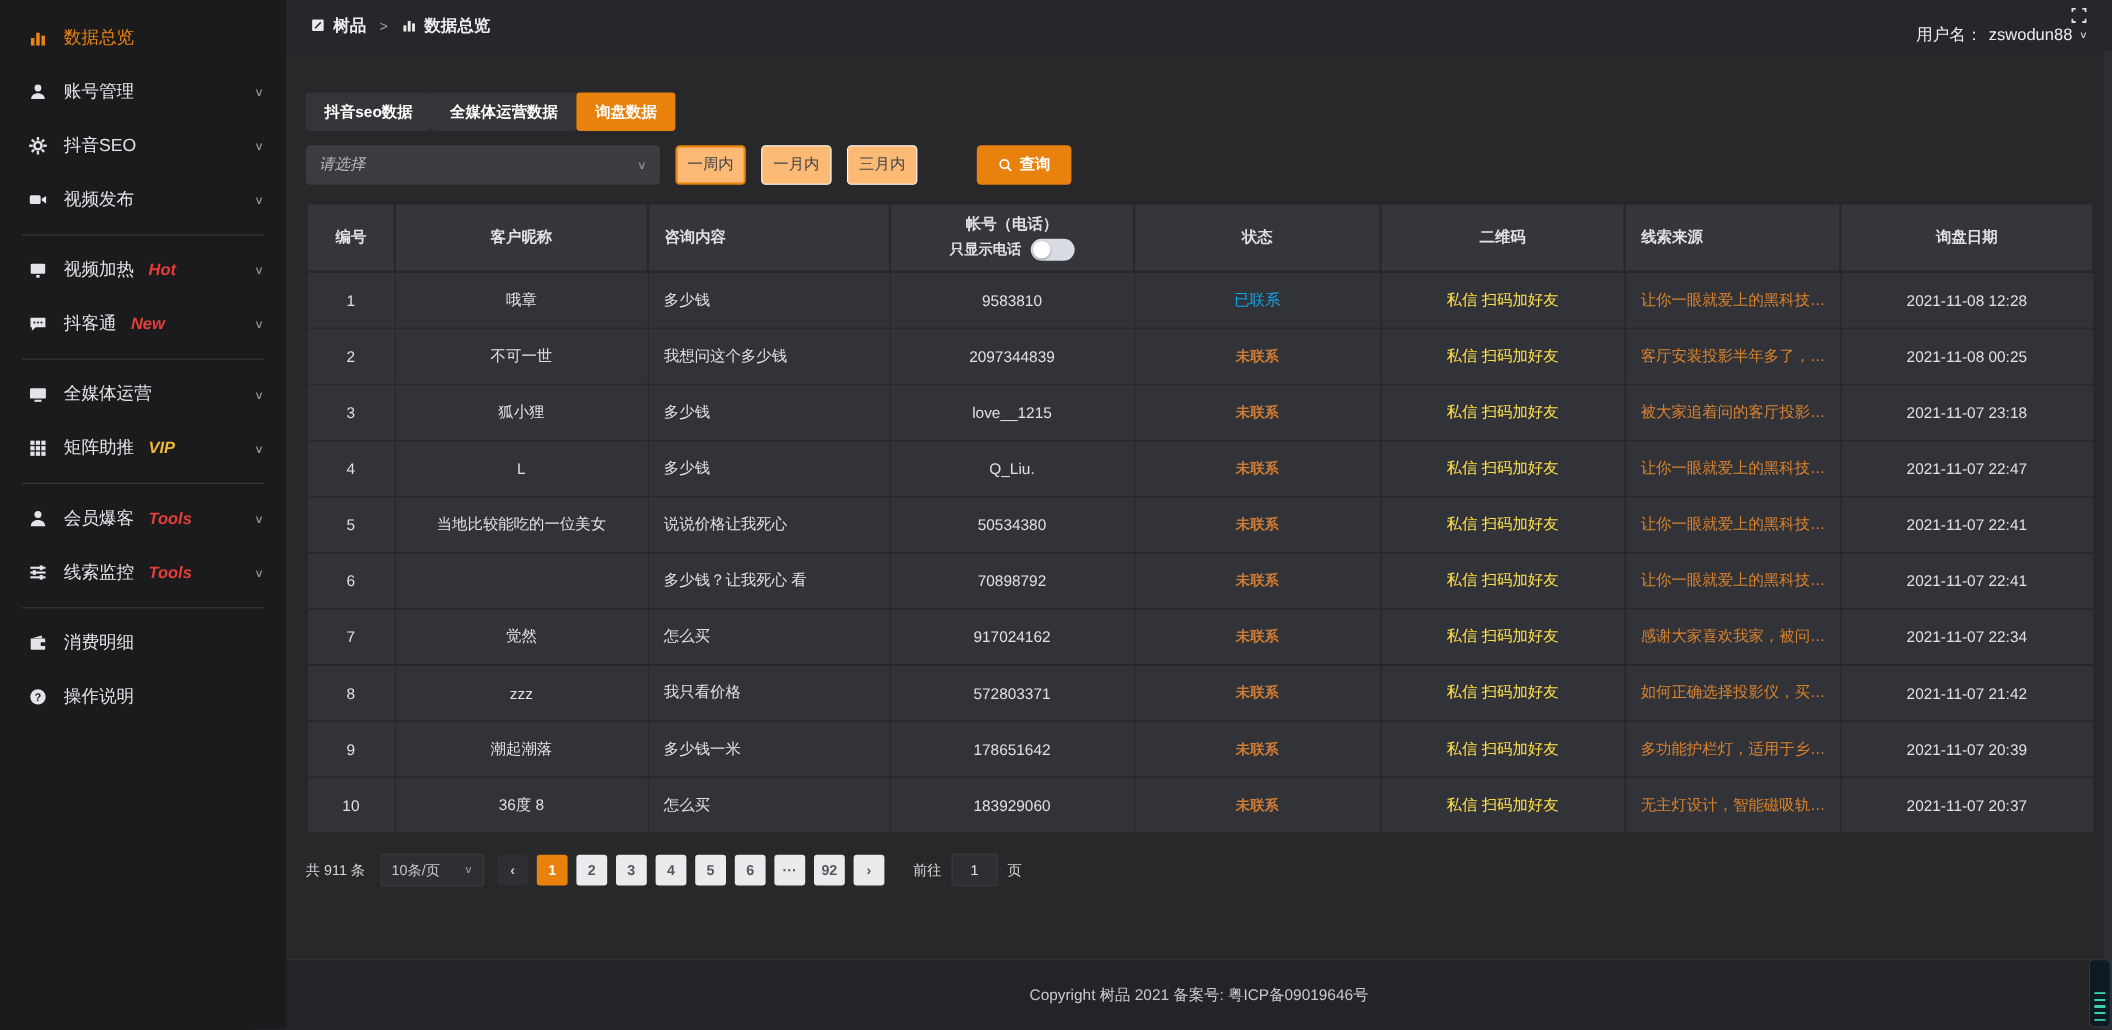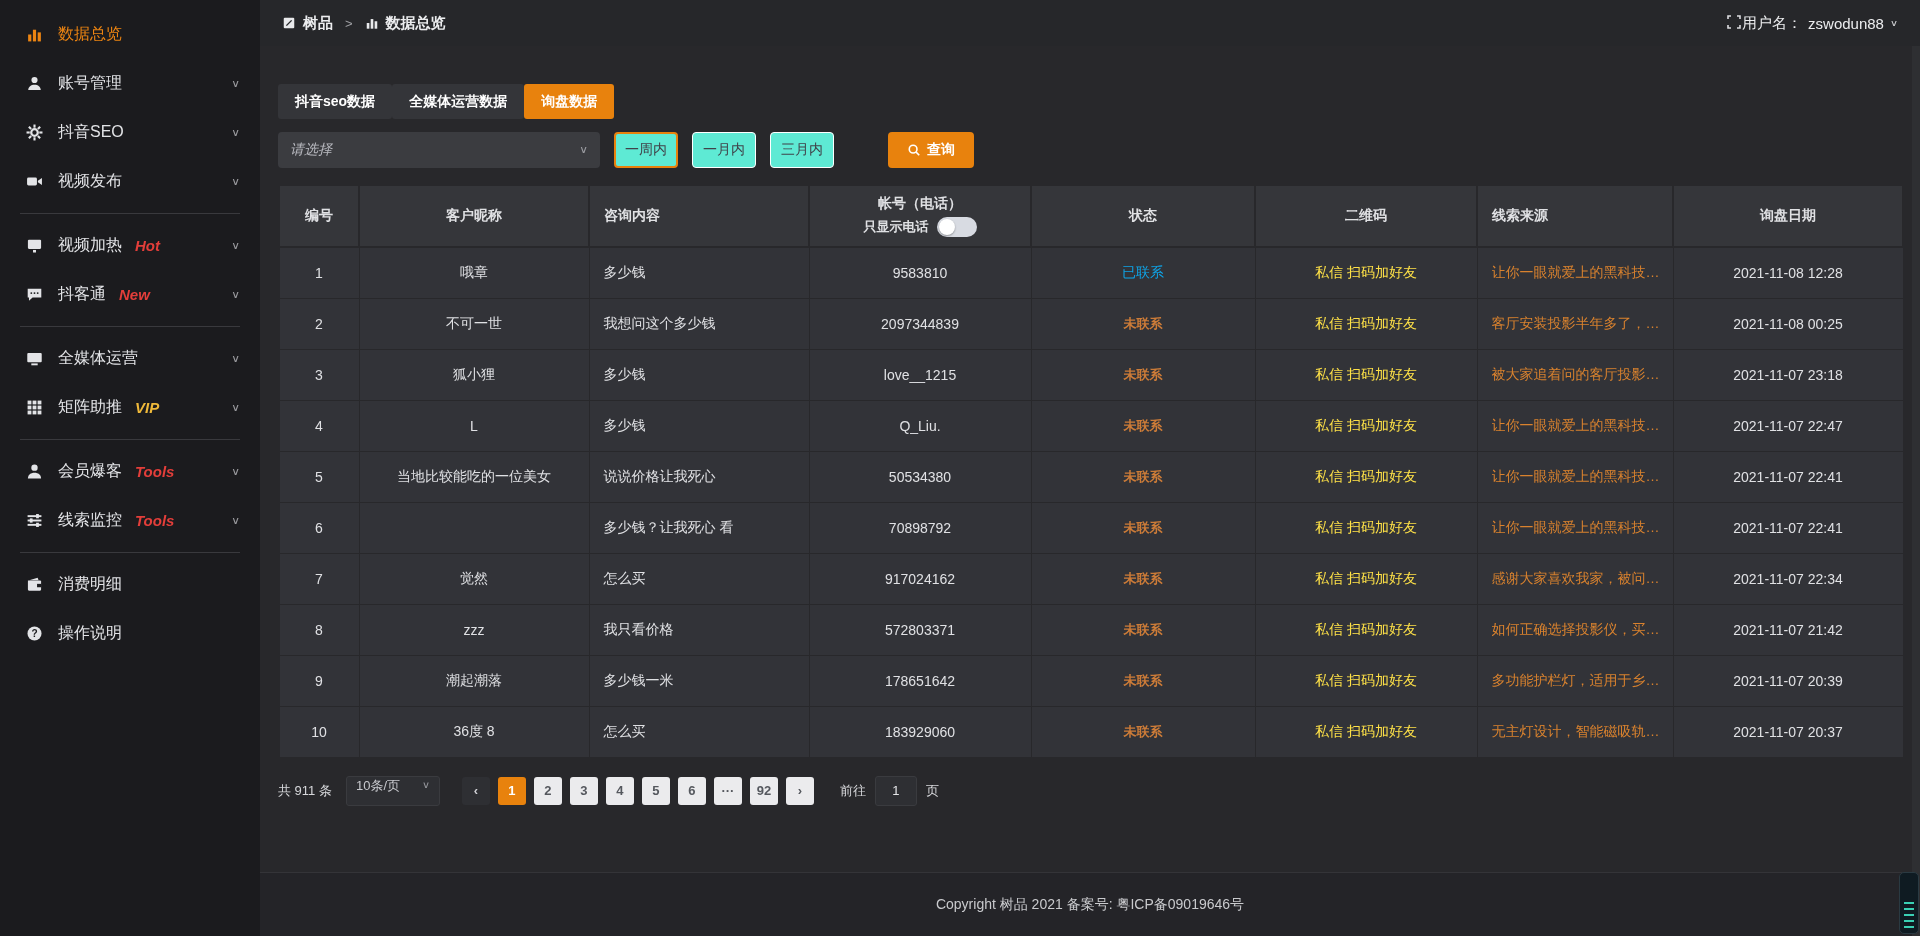--- a/index.html
+++ b/index.html
@@ -25,54 +25,54 @@
   .badge-red { color:#e33e3a; }
   .badge-gold { color:#efb93a; }
   .mi-chevron { margin-left:auto; color:#9b9b9f; font-size:12px; transform:scaleY(.85); visibility:hidden; }
   .mi-chevron.show { visibility:visible; }
   
   .main { position:absolute; left:260px; top:0; right:0; height:936px; }
   .topbar { height:46px; background:#26272a; display:flex; align-items:center; padding:0 22px; font-size:15px; color:#ecedef; }
   .crumb { display:flex; align-items:center; gap:7px; font-weight:bold; }
   .crumb-icon { width:14px; height:14px; fill:#e9eaec; }
   .crumb-sep { color:#9fa0a4; font-weight:normal; margin:0 5px; font-size:13px; }
-  .top-right { margin-left:auto; display:flex; align-items:flex-start; gap:0; }
+  .top-right { margin-left:auto; display:flex; align-items:flex-end; gap:0;flex-direction:column; }
   .fs-icon { width:16px; height:16px; stroke:#dcdde0; fill:none; stroke-width:1.6; cursor:pointer; }
   .user-box { display:flex; align-items:center; gap:6px; cursor:pointer; font-size:15px; }
   .user-caret { font-size:11px; color:#cfd0d3; transform:scaleY(.8); }
   
   .content { padding:0 18px; }
   .tabs { display:flex; gap:0; margin-top:38px; }
   .tab { height:35px; padding:0 17px; display:flex; align-items:center; background:#343539; border-radius:3px; color:#fff; font-size:14px; font-weight:bold; cursor:pointer; }
   .tab.active { background:#e8820d; }
   .filters { display:flex; align-items:center; gap:14px; margin-top:13px; }
   .select { width:322px; height:36px; background:#3b3c40; border-radius:4px; display:flex; align-items:center; padding:16px 12px; color:#b9bac0; font-size:14px; cursor:pointer;font-style:italic; }
   .select .sel-caret { margin-left:auto; color:#9b9ca1; font-size:12px; transform:scaleY(.85); }
-  .range-btn { min-width:64px; height:36px; background:#5eead4; border:1px solid #fff; border-radius:4px; display:flex; align-items:center; justify-content:center; color:#40434a; font-size:14px; cursor:pointer; padding:0 8px; }
+  .range-btn { min-width:64px; height:36px; background:#fdba74; border:1px solid #fff; border-radius:4px; display:flex; align-items:center; justify-content:center; color:#40434a; font-size:14px; cursor:pointer; padding:0 8px; }
   .range-btn.selected { border:2px solid #e8820d; }
   .search-btn { height:36px; padding:0 19px; margin-left:40px; background:#e8820d; border-radius:4px; color:#fff; font-size:14px; font-weight:bold; display:flex; align-items:center; gap:6px; cursor:pointer; }
   .search-icon { width:14px; height:14px; stroke:#fff; fill:none; stroke-width:1.8; }
   
   table { width:100%; margin-top:16px; border-collapse:collapse; table-layout:fixed; }
   col.c1{width:80px} col.c2{width:230px} col.c3{width:220px} col.c4{width:222px}
   col.c5{width:224px} col.c6{width:222px} col.c7{width:196px} col.c8{width:230px}
   th { height:62px; background:#35363a; border:2px solid #28282b; color:#e0e1e4; font-size:14px; font-weight:bold; text-align:center; }
   td { height:51px; background:#323338; border:1px solid #28282b; color:#e0e1e4; font-size:14px; text-align:center; padding:0 10px; overflow:hidden; white-space:nowrap; }
   th.al, td.al { text-align:left; padding-left:14px; }
   .acct-head-line2 { display:flex; align-items:center; justify-content:center; gap:8px; margin-top:4px; font-size:13px; font-weight:bold; }
   .toggle { width:40px; height:20px; border-radius:10px; background:#d8dbe2; position:relative; display:inline-block; cursor:pointer; flex:none; }
   .toggle::after { content:''; position:absolute; left:2px; top:2px; width:16px; height:16px; border-radius:50%; background:#fff; box-shadow:0 1px 2px rgba(0,0,0,.35); }
   .status { color:#cd7c38; font-weight:bold; font-size:13px; }
   .status.done { color:#0ea5e9; font-weight:normal; font-size:14px; }
   .qr-link { color:#fde047; cursor:pointer; }
   .src-link { color:#d9822e; cursor:pointer; display:block; overflow:hidden; text-overflow:ellipsis; white-space:nowrap; text-align:left; }
   
   .pagination { display:flex; align-items:center; margin-top:18px; font-size:13px; color:#d6d7da; }
   .pg-total { margin-right:14px; font-size:13px; }
-  .pg-size { width:94px; height:30px; background:#2e2f33; border:1px solid #3a3b3f; border-radius:3px; display:flex; padding:0 9px; color:#c7c8cd; cursor:pointer; margin-right:22px; }
+  .pg-size { width:94px; height:30px; background:#2e2f33; border:1px solid #3a3b3f; border-radius:3px; display:flex; align-items:center; padding:0 9px; color:#c7c8cd; cursor:pointer; margin-right:12px; }
   .pg-size span:last-child { margin-left:auto; font-size:11px; color:#96979c; transform:scaleY(.85); }
   .pager { display:flex; align-items:center; gap:8px; }
   .page-btn { min-width:28px; height:28px; padding:0 5px; border-radius:3px; background:#ebebed; color:#55585e; font-size:13px; font-weight:bold; display:flex; align-items:center; justify-content:center; cursor:pointer; }
   .page-btn.current { background:#e8820d; color:#fff; }
   .page-btn.prev { background:#2e2f33; color:#d0d1d5; }
   .goto { display:flex; align-items:center; gap:9px; margin-left:26px; }
   .goto-input { width:42px; height:30px; background:#2e2f33; border:1px solid #3a3b3f; border-radius:3px; color:#e4e5e8; text-align:center; font-size:13px; font-family:inherit; }
   
   .footer { position:absolute; left:0; right:0; bottom:0; height:64px; background:#242428; border-top:1px solid #343438; display:flex; align-items:center; justify-content:center; color:#c9cacd; font-size:14px; }
   

